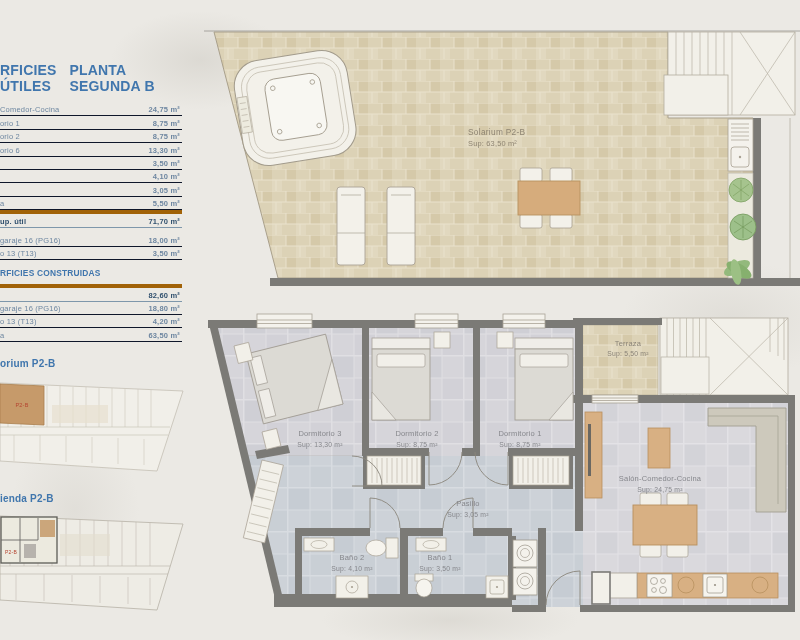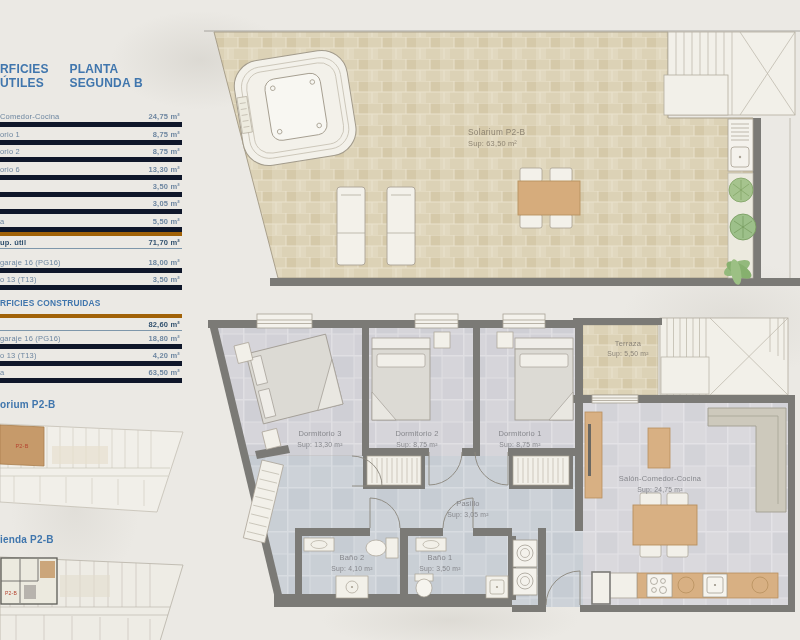--- a/index.html
+++ b/index.html
@@ -2,24 +2,24 @@
 <html><head>
 <meta charset="utf-8">
 <style>
   html,body{margin:0;padding:0;}
   .canvas{position:relative;width:800px;height:640px;background:#ebe9e4;overflow:hidden;
           font-family:"Liberation Sans",sans-serif;}
   .stain{position:absolute;pointer-events:none;}
   
   .sidebar{position:absolute;left:0;top:62px;width:182px;color:#6d86a0;font-size:7.5px;letter-spacing:.2px;}
   .thead{display:flex;justify-content:space-between;align-items:flex-end;width:160px;
-         color:#4076ad;font-weight:bold;font-size:12px;margin-bottom:20px;}
+         color:#4076ad;font-weight:bold;font-size:14px;margin-bottom:9px;}
   .thead2{color:#4076ad;font-weight:bold;font-size:8.4px;margin:8px 0 6px 0;}
   .trow{display:flex;justify-content:space-between;align-items:flex-end;height:11.4px;
-        border-bottom:5px solid #0f172a;padding:0 2px 1px 0;}
+        border-bottom:1px solid #0f172a;padding:0 2px 1px 0;}
   .trow .val{text-align:right;font-weight:bold;}
   .trow.bold{font-weight:bold;color:#30506e;border-top:4px solid #a16207;border-bottom:1px solid #7e97ab;}
   .annex{margin-top:6px;}
   .keylabel{color:#4076ad;font-weight:bold;font-size:10px;margin:16px 0 6px 0;}
   .plansvg{position:absolute;}
   text{font-family:"Liberation Sans",sans-serif;}
 </style>
 </head>
 <body>
 
@@ -48,20 +48,24 @@
         <span>orio 2</span>
         <span class="val">8,75 m²</span>
       </div>
     <div class="trow">
         <span>orio 6</span>
         <span class="val">13,30 m²</span>
       </div>
     <div class="trow">
         <span></span>
         <span class="val">3,50 m²</span>
+      </div>
+    <div class="trow">
+        <span></span>
+        <span class="val">4,10 m²</span>
       </div>
     <div class="trow">
         <span></span>
         <span class="val">3,05 m²</span>
       </div>
     <div class="trow">
         <span>a</span>
         <span class="val">5,50 m²</span>
       </div>
     <div class="trow bold">

